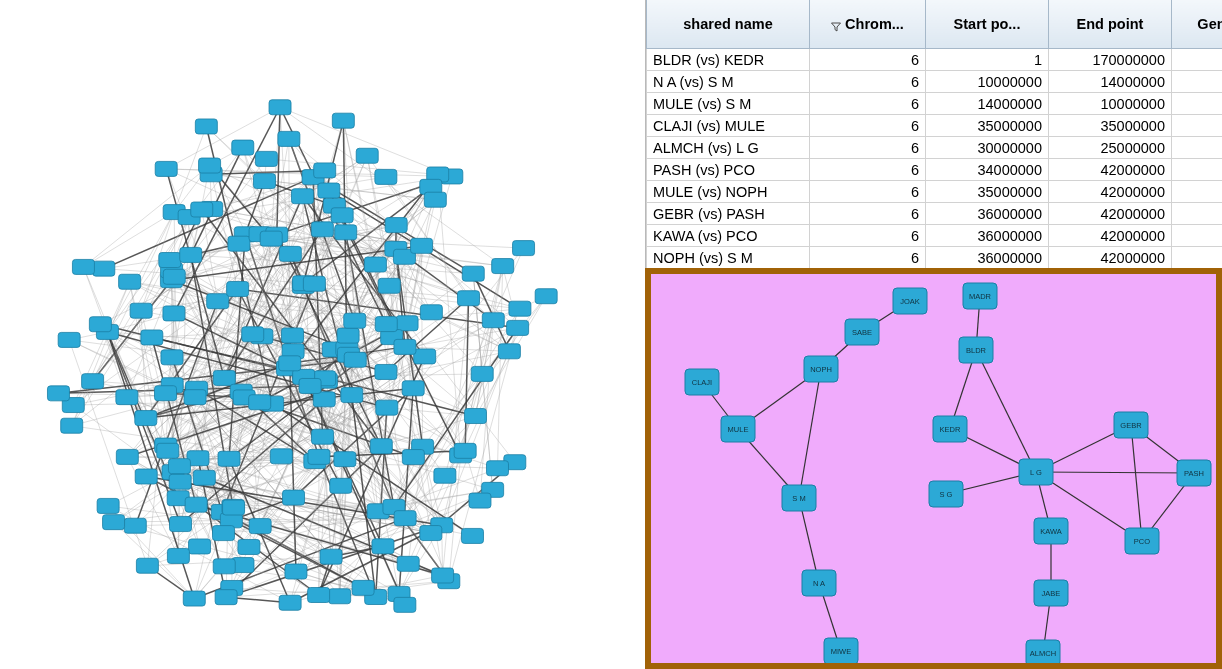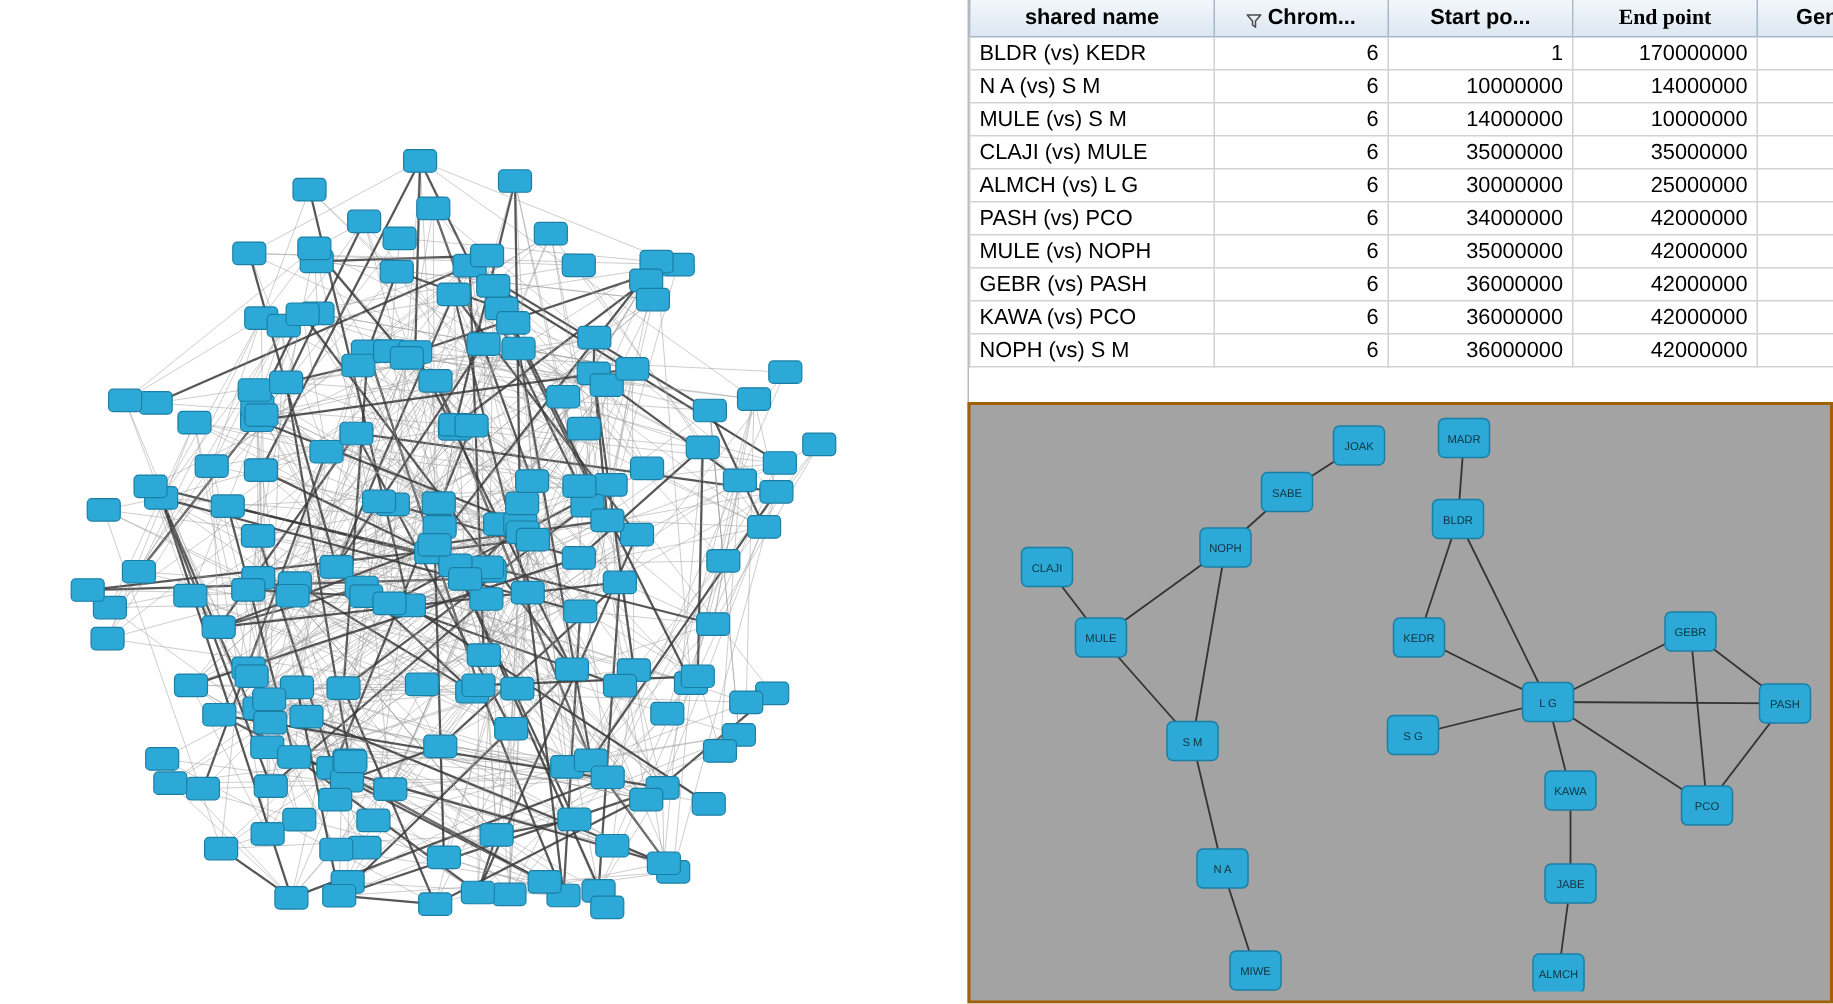--- a/index.html
+++ b/index.html
@@ -45,29 +45,29 @@
     color: #000;
     table-layout: fixed;
   }
   table.data-table th {
     background: linear-gradient(#f3f7fb, #dce7f1);
     border: 1px solid #a6b8c9;
     border-top: none;
     height: 24px;
     font-weight: bold;
     font-size: 14.5px;
-    padding: 0 6px;
+    padding: 12px 6px;
     white-space: nowrap;
     overflow: hidden;
     text-align: center;
   }
   table.data-table th.col-name   { width: 150px; }
   table.data-table th.col-chrom  { width: 103px; }
   table.data-table th.col-start  { width: 110px; }
-  table.data-table th.col-end    { width: 110px; font-family: Liberation Serif, serif; }
+  table.data-table th.col-end    { width: 110px; }
   table.data-table th.col-gen    { width: 104px; }
   table.data-table td {
     border: 1px solid #d2d2d2;
     height: 21px;
     padding: 0 6px;
     white-space: nowrap;
     overflow: hidden;
     background: #fff;
   }
   td.align-left  { text-align: left; }
@@ -86,22 +86,22 @@
   }
 
   
   #sub-network {
     position: absolute;
     left: 645px;
     top: 268px;
     width: 577px;
     height: 401px;
     box-sizing: border-box;
-    border: 2px solid #a16207;
-    background: #a3a3a3;
+    border: 6px solid #a16207;
+    background: #f0abfc;
     overflow: hidden;
   }
   .sub-svg-wrap { position: absolute; inset: 0; }
 
   
   .nlabel {
     font-family: "Liberation Sans", sans-serif;
     fill: #10323f;
   }
 </style>

